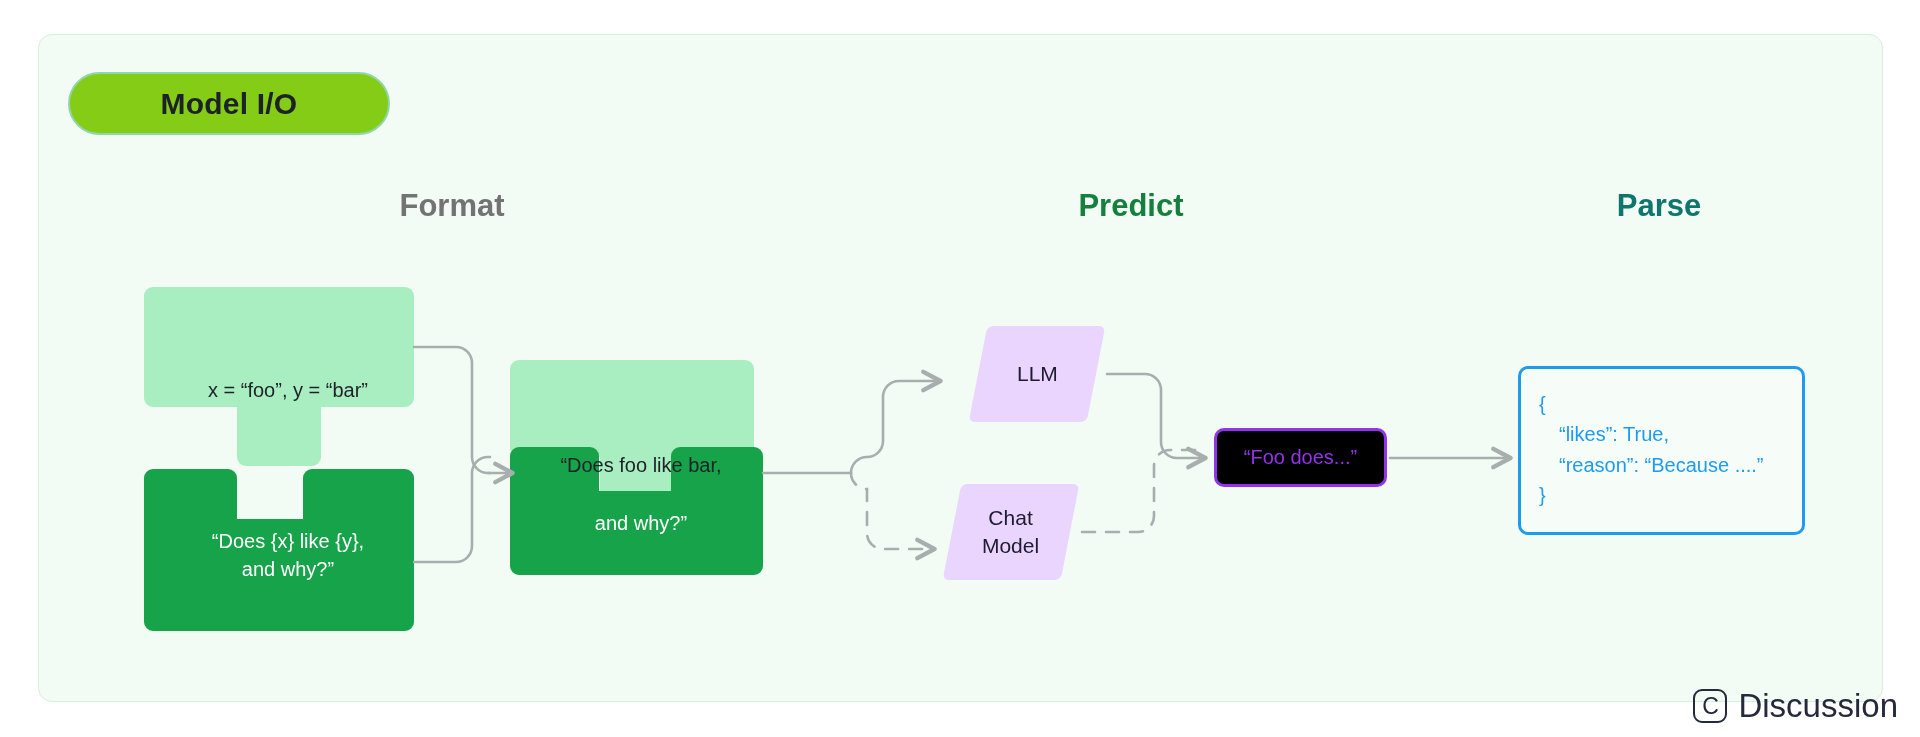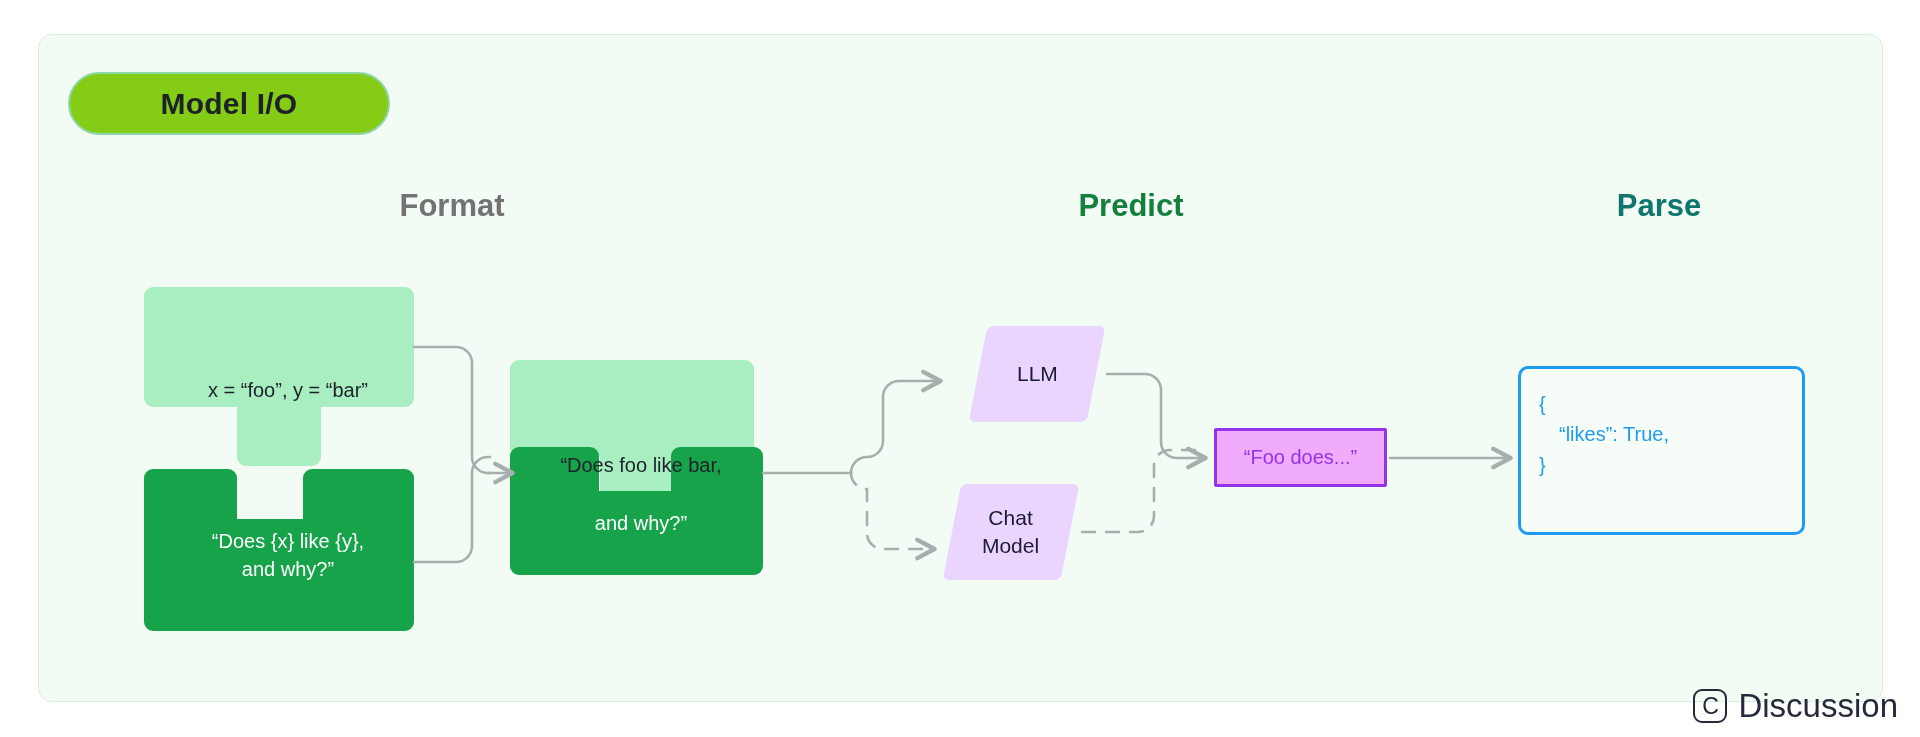--- a/index.html
+++ b/index.html
@@ -103,23 +103,23 @@
   #box-chat { left: 952px; top: 484px; width: 118px; height: 96px; }
 
   
   #chip-output {
     position: absolute;
     left: 1214px;
     top: 428px;
     width: 173px;
     height: 59px;
     box-sizing: border-box;
-    background: #f0abfc;
+    background: #000000;
     border: 3px solid #9333ea;
-    border-radius: 2px;
+    border-radius: 10px;
     display: flex;
     align-items: center;
     justify-content: center;
     color: #9333ea;
     font-size: 20px;
   }
 
   
   #json-card {
     position: absolute;
@@ -250,20 +250,21 @@
 Model</span>
   </div>
 
   <div id="chip-output">
     <span>“Foo does...”</span>
   </div>
 
   <div id="json-card">
     <div class="json-line">{</div>
     <div class="json-line json-indent">“likes”: True,</div>
+    <div class="json-line json-indent">“reason”: “Because ....”</div>
     <div class="json-line">}</div>
   </div>
 
   <div id="watermark">
     <span id="wm-logo">C</span>
     <span>Discussion</span>
   </div>
 
 </div>
 

